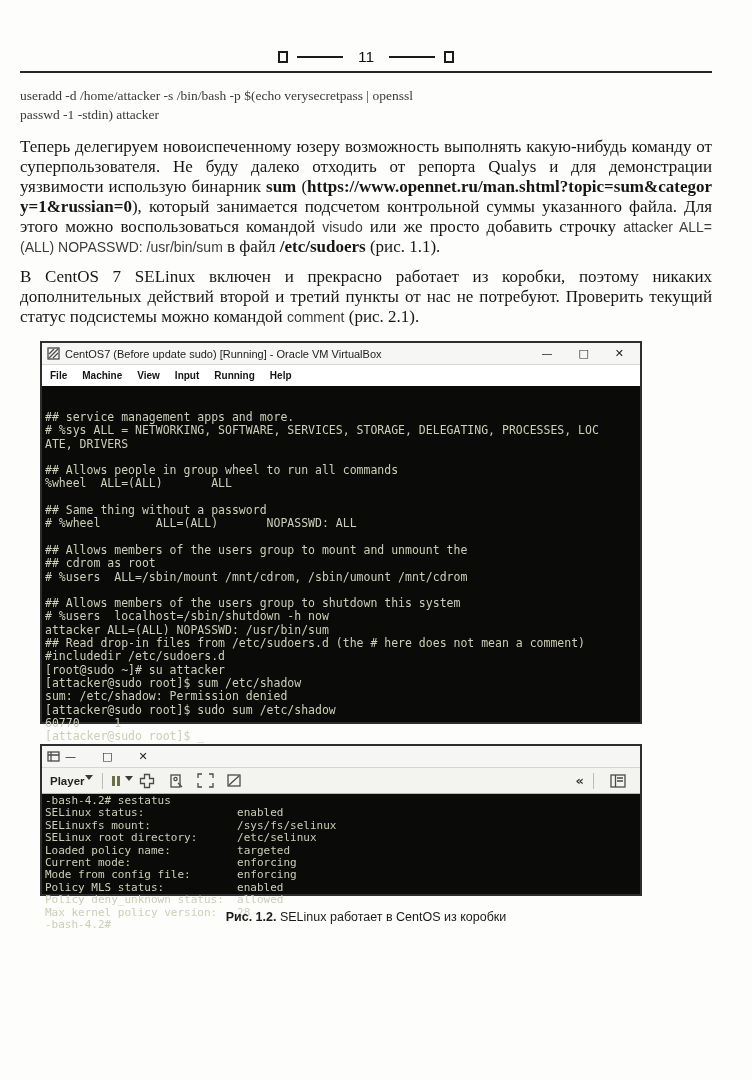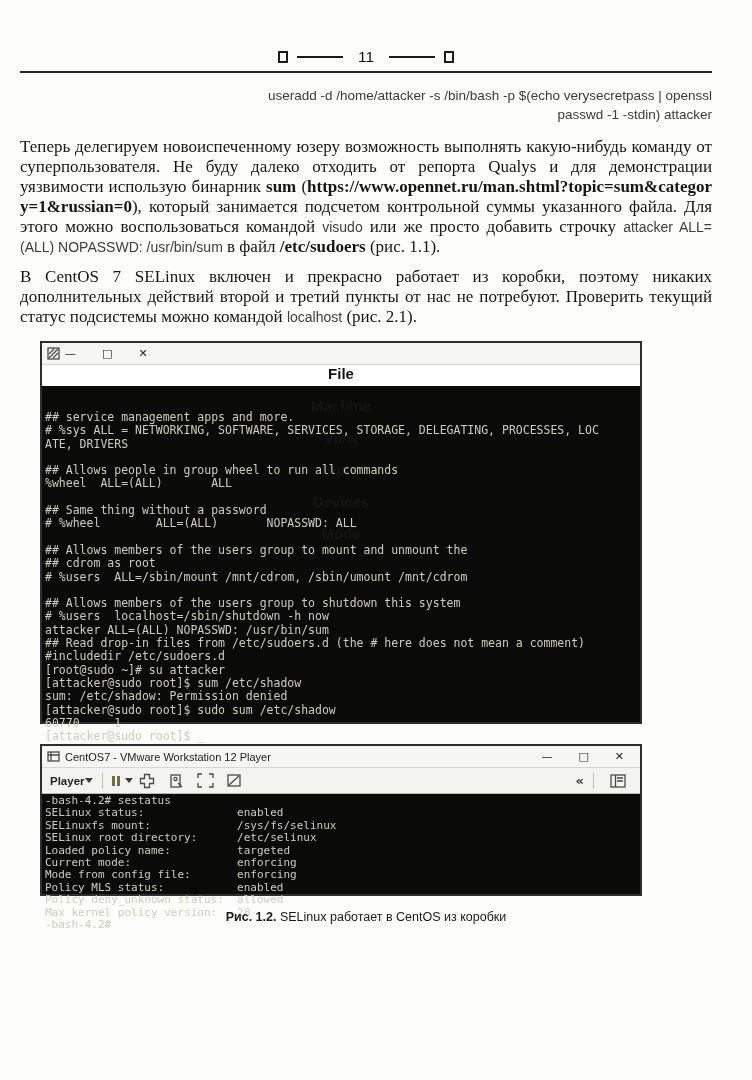--- a/index.html
+++ b/index.html
@@ -16,23 +16,23 @@
   }
   
   .hdr { display:flex; align-items:center; justify-content:center; gap:9px; height:22px; }
   .hdr-sq { width:10px; height:12px; border:2px solid #1b1b1b; background:#fff; }
   .hdr-line { width:46px; height:2px; background:#1b1b1b; }
   .hdr-num { font-size:15.5px; color:#111; padding:0 6px; font-family:"Liberation Sans", sans-serif; }
   .hdr-rule { margin-top:3px; height:2px; background:#262626; }
   
   .code {
     margin-top:13px;
-    font-family:Liberation Sans, sans-serif;
+    font-family:Liberation Serif, serif;
     font-size:13.5px; line-height:19px;
-    color:#3a3a3a; white-space:pre;text-align:right;
+    color:#3a3a3a; white-space:pre;
   }
   
   .para {
     font-size:17px; line-height:20px;
     text-align:justify; color:#161616;
   }
   .para.p1 { margin-top:13px; }
   .para.p2 { margin-top:10px; }
   .seg-bold { font-weight:bold; }
   .seg-url  { font-weight:bold; word-break:break-all; }
@@ -51,30 +51,30 @@
     font-family:"Liberation Sans", sans-serif; font-size:11px; color:#1c1c1c;
   }
   .win-icon { width:13px; height:13px; margin-right:5px; flex:0 0 auto; }
   .win-title { flex:1 1 auto; white-space:nowrap; overflow:hidden; }
   .win-controls { display:flex; align-items:center; gap:26px; padding-right:8px; font-size:11px; color:#222; }
   .win-btn { cursor:default; line-height:1; font-family:"DejaVu Sans", sans-serif; }
   .menubar {
     display:flex; align-items:center; gap:15px;
     height:21px; padding:0 8px;
     background:#ffffff;
-    font-family:"Liberation Sans", sans-serif; font-size:15px; font-weight:600; color:#141414;flex-direction:column;
+    font-family:"Liberation Sans", sans-serif; font-size:10px; font-weight:600; color:#141414;
   }
   .toolbar {
     display:flex; align-items:center;
     height:26px; padding:0 8px;
     background:#f3f3ef; border-bottom:1px solid #b9b9b2;
     font-family:"Liberation Sans", sans-serif; font-size:11.5px; font-weight:600; color:#232323;
   }
   .tb-sep { width:1px; height:16px; background:#bdbdb6; margin:0 9px; }
-  .player-menu { display:flex; align-items:center; }
+  .player-menu { display:flex; align-items:flex-start; }
   .caret { width:0; height:0; border-left:4px solid transparent; border-right:4px solid transparent; border-top:5px solid #3a3a3a; }
   .pause-bars { display:flex; gap:2px; margin-right:5px; }
   .pause-bars i { display:block; width:3px; height:10px; background:#6e6e44; }
   .tb-icon { width:17px; height:17px; margin:0 6px; display:flex; align-items:center; justify-content:center; }
   .tb-right { margin-left:auto; display:flex; align-items:center; }
   .chevrons { font-family:"DejaVu Sans", sans-serif; font-size:13px; color:#333; font-weight:bold; }
   
   .terminal {
     background:var(--terminal-bg, #0a0a08);
     padding:1px 4px 2px 3px;
@@ -110,41 +110,42 @@
     <span class="hdr-num">11</span>
     <span class="hdr-line"></span>
     <span class="hdr-sq"></span>
   </div>
   <div class="hdr-rule"></div>
 
   <pre class="code">useradd -d /home/attacker -s /bin/bash -p $(echo verysecretpass | openssl
 passwd -1 -stdin) attacker</pre>
 
   <p class="para p1"><span class="seg-normal">Теперь делегируем новоиспеченному юзеру возможность выполнять какую-нибудь команду от суперпользователя. Не буду далеко отходить от репорта Qualys и для демонстрации уязвимости использую бинарник </span><span class="seg-bold">sum</span><span class="seg-normal"> (</span><span class="seg-url">https://www.opennet.ru/man.shtml?topic=sum&amp;category=1&amp;russian=0</span><span class="seg-normal">), который занимается подсчетом контрольной суммы указанного файла. Для этого можно воспользоваться командой </span><span class="seg-mono">visudo</span><span class="seg-normal"> или же просто добавить строчку </span><span class="seg-mono">attacker ALL=(ALL) NOPASSWD: /usr/bin/sum</span><span class="seg-normal"> в файл </span><span class="seg-bold">/etc/sudoers</span><span class="seg-normal"> (рис. 1.1).</span></p>
-  <p class="para p2"><span class="seg-normal">В CentOS 7 SELinux включен и прекрасно работает из коробки, поэтому никаких дополнительных действий второй и третий пункты от нас не потребуют. Проверить текущий статус подсистемы можно командой </span><span class="seg-mono">localhost</span><span class="seg-normal"> (рис. 2.1).</span></p>
+  <p class="para p2"><span class="seg-normal">В CentOS 7 SELinux включен и прекрасно работает из коробки, поэтому никаких дополнительных действий второй и третий пункты от нас не потребуют. Проверить текущий статус подсистемы можно командой </span><span class="seg-mono">comment</span><span class="seg-normal"> (рис. 2.1).</span></p>
 
   <div class="fig-window fig1">
     <div class="titlebar">
       <svg class="win-icon" viewBox="0 0 13 13">
         <rect class="st" x="1" y="1" width="11" height="11"></rect>
         <path class="st" d="M2 11 L11 2 M2 7 L7 2 M6 11 L11 6"></path>
       </svg>
+      <span class="win-title">CentOS7 (Before update sudo) [Running] - Oracle VM VirtualBox</span>
       <span class="win-controls">
         <span class="win-btn">—</span>
         <span class="win-btn">□</span>
         <span class="win-btn">✕</span>
       </span>
     </div>
     <div class="menubar">
       <span>File</span>
       <span>Machine</span>
       <span>View</span>
       <span>Input</span>
-      <span>Devices</span>
-      <span>Mode</span>
+      <span>Running</span>
+      <span>Help</span>
     </div>
     <div class="terminal">
       <pre>## service management apps and more.
 # %sys ALL = NETWORKING, SOFTWARE, SERVICES, STORAGE, DELEGATING, PROCESSES, LOC
 ATE, DRIVERS
 
 ## Allows people in group wheel to run all commands
 %wheel  ALL=(ALL)       ALL
 
 ## Same thing without a password
@@ -168,21 +169,20 @@
     </div>
   </div>
 
 
   <div class="fig-window fig2">
     <div class="titlebar">
       <svg class="win-icon" viewBox="0 0 13 13">
         <rect class="st" x="1" y="2" width="11" height="9"></rect>
         <path class="st" d="M1 5 L12 5 M4 2 L4 11"></path>
       </svg>
-      <span class="win-title">CentOS7 - VMware Workstation 12 Player</span>
       <span class="win-controls">
         <span class="win-btn">—</span>
         <span class="win-btn">□</span>
         <span class="win-btn">✕</span>
       </span>
     </div>
     <div class="toolbar">
       <span class="player-menu">
         <span>Player</span>
         <span class="caret"></span>

